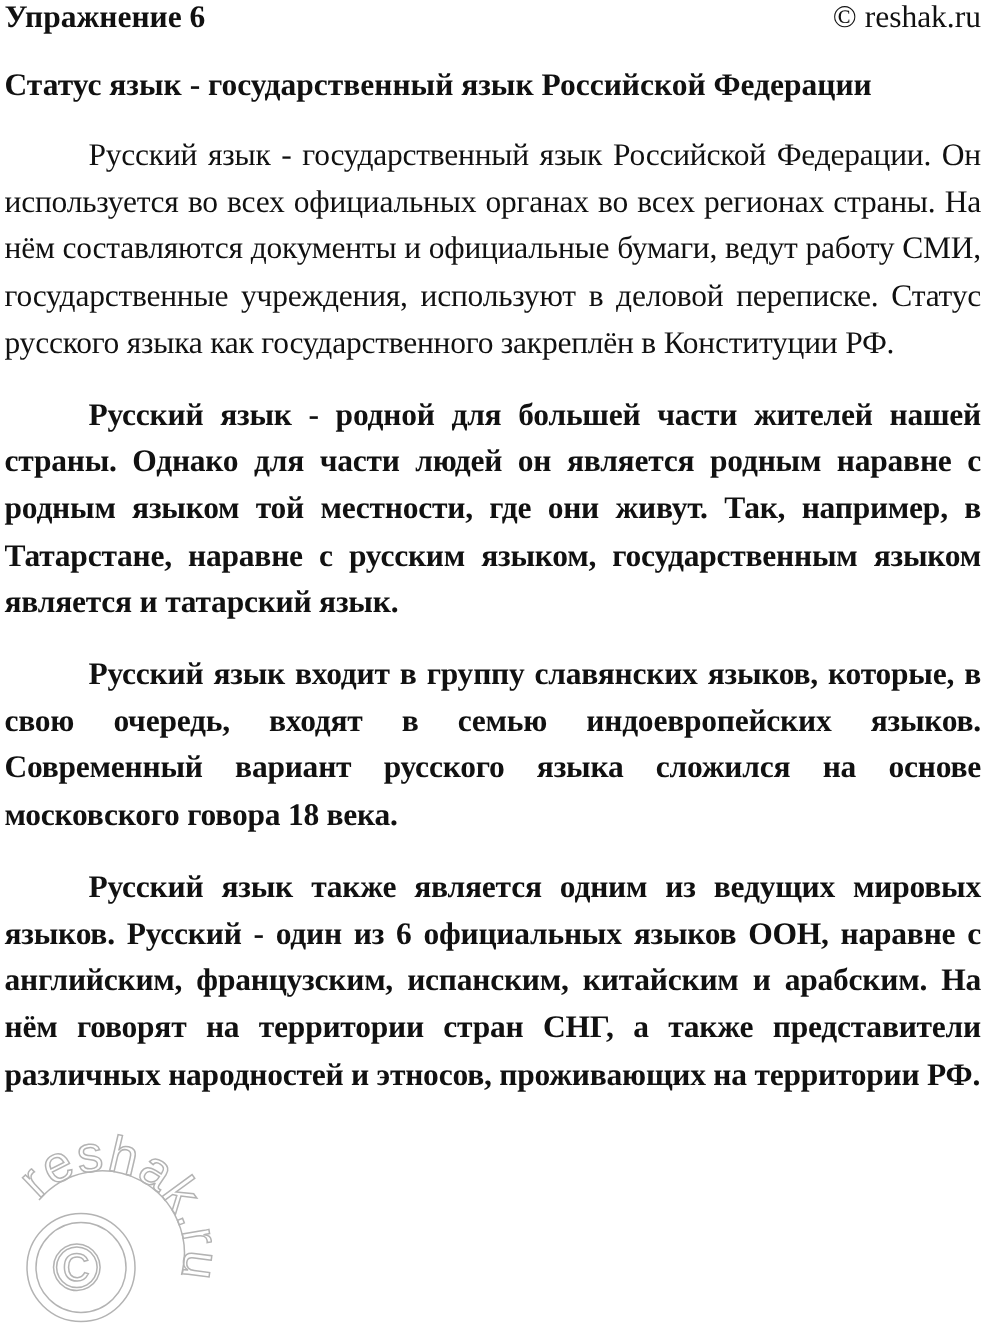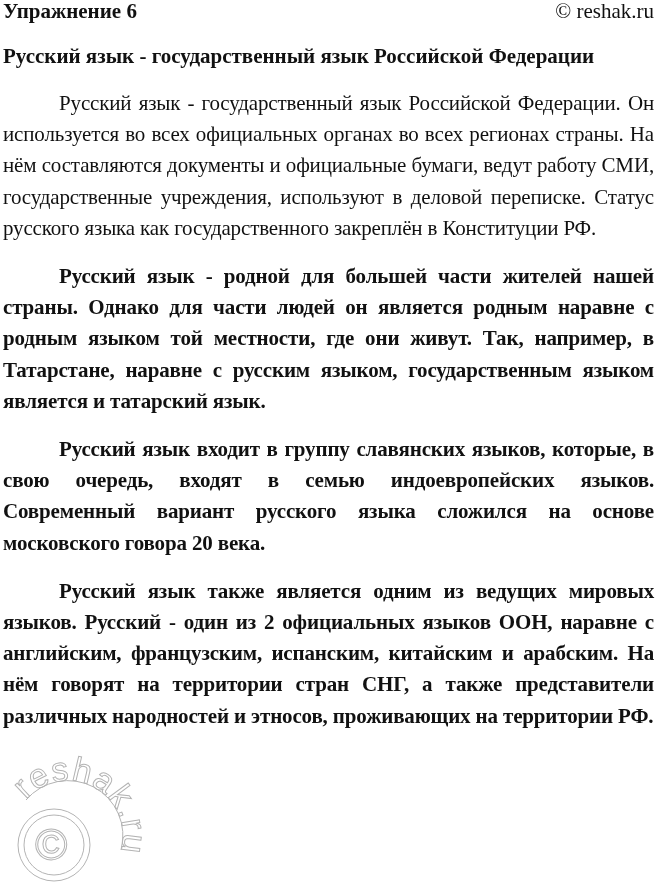--- a/index.html
+++ b/index.html
@@ -72,27 +72,27 @@
     }
   </style>
 </head>
 <body>
 
 <div class="header">
   <div class="exercise-title">Упражнение 6</div>
   <div class="copyright">© reshak.ru</div>
 </div>
 
-<div class="doc-title">Русский язык - государственный язык Российской Федерации</div>
+<div class="doc-title">Статус язык - государственный язык Российской Федерации</div>
 
 <div class="body-text">
   <p class="paragraph">Русский язык - государственный язык Российской Федерации. Он используется во всех официальных органах во всех регионах страны. На нём составляются документы и официальные бумаги, ведут работу СМИ, государственные учреждения, используют в деловой переписке. Статус русского языка как государственного закреплён в Конституции РФ.</p>
   <p class="paragraph p-gap">Русский язык - родной для большей части жителей нашей страны. Однако для части людей он является родным наравне с родным языком той местности, где они живут. Так, например, в Татарстане, наравне с русским языком, государственным языком является и татарский язык.</p>
-  <p class="paragraph p-gap">Русский язык входит в группу славянских языков, которые, в свою очередь, входят в семью индоевропейских языков. Современный вариант русского языка сложился на основе московского говора 20 века.</p>
-  <p class="paragraph p-gap">Русский язык также является одним из ведущих мировых языков. Русский - один из 2 официальных языков ООН, наравне с английским, французским, испанским, китайским и арабским. На нём говорят на территории стран СНГ, а также представители различных народностей и этносов, проживающих на территории РФ.</p>
+  <p class="paragraph p-gap">Русский язык входит в группу славянских языков, которые, в свою очередь, входят в семью индоевропейских языков. Современный вариант русского языка сложился на основе московского говора 18 века.</p>
+  <p class="paragraph p-gap">Русский язык также является одним из ведущих мировых языков. Русский - один из 6 официальных языков ООН, наравне с английским, французским, испанским, китайским и арабским. На нём говорят на территории стран СНГ, а также представители различных народностей и этносов, проживающих на территории РФ.</p>
 </div>
 
 <svg class="watermark" viewBox="0 0 160 150" xmlns="http://www.w3.org/2000/svg">
   <g fill="none" stroke="#9a9a9a" stroke-width="1" opacity="0.75">
     <circle cx="48" cy="105" r="36"></circle>
     <circle cx="48" cy="105" r="30"></circle>
     <text x="29" y="120" font-size="44" font-family="Liberation Sans, sans-serif" fill="none" stroke="#9a9a9a">©</text>
     <path id="wm-arc" d="M 20 60 A 55 55 0 0 1 115 110"></path>
     <text font-size="34" font-family="Liberation Sans, sans-serif" fill="none" stroke="#9a9a9a" letter-spacing="1">
       <textPath href="#wm-arc">reshak.ru</textPath>

